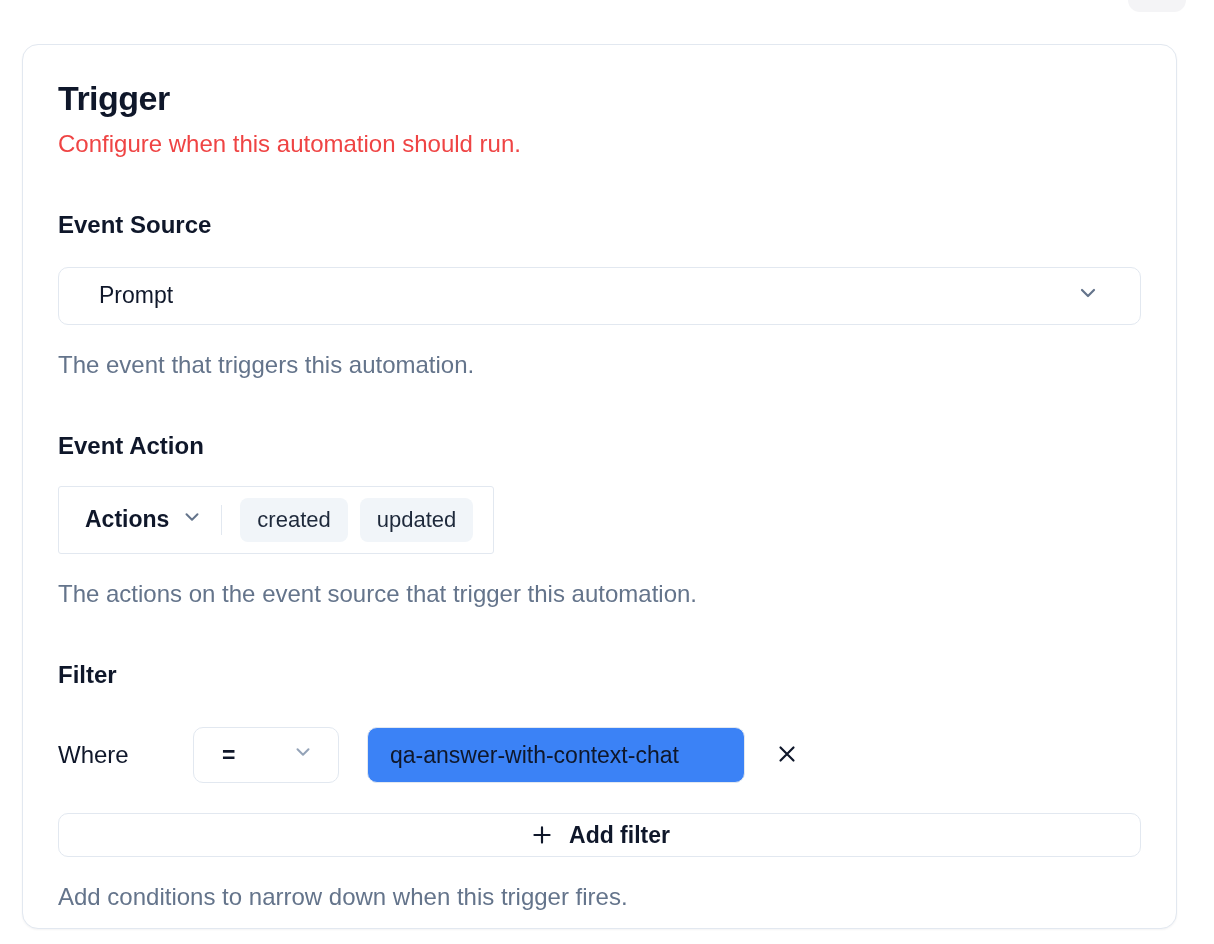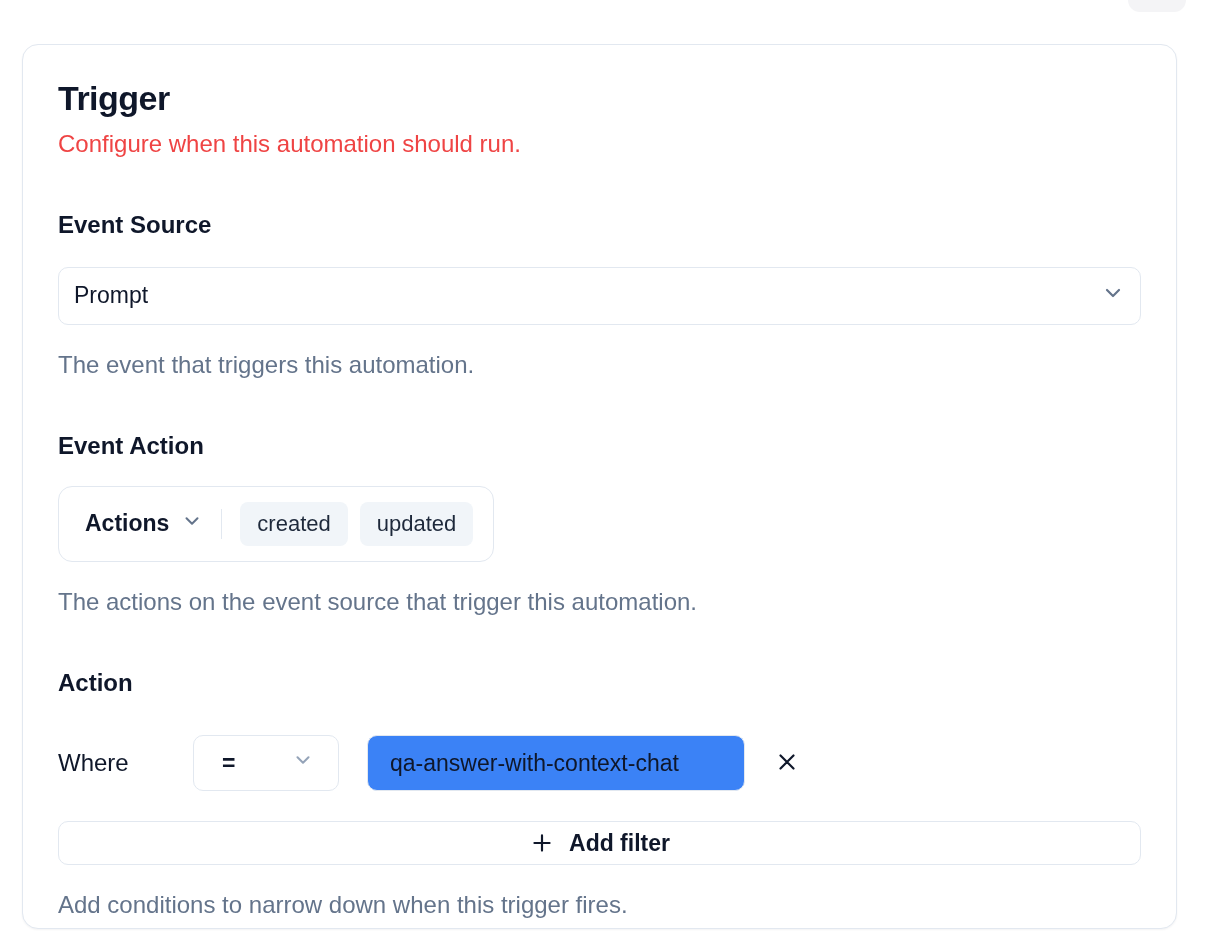--- a/index.html
+++ b/index.html
@@ -50,39 +50,39 @@
   .mt-section { margin-top: 52px; }
   .select {
     margin-top: 28px;
     height: 58px;
     border: 1px solid #e2e8f0;
     border-radius: 10px;
     background: #ffffff;
     display: flex;
     align-items: center;
     justify-content: space-between;
-    padding: 0 15px;
+    padding: 0 40px;
     font-size: 23px;
     color: #0f172a;
     cursor: pointer;
   }
   .helper {
     margin-top: 26px;
     font-size: 24px;
     color: #64748b;
     line-height: 1.2;
   }
   .chev { flex: 0 0 auto; display: block; }
   .action-box {
     margin-top: 26px;
     display: inline-flex;
     align-items: center;
-    height: 76px;
-    border: 1px solid #e2e8f0;
-    border-radius: 14px;
+    height: 68px;
+    border: 1px solid #e2e8f0;
+    border-radius: 3px;
     background: #ffffff;
     padding: 0 20px 0 6px;
   }
   .actions-dd {
     display: inline-flex;
     align-items: center;
     gap: 12px;
     border: none;
     background: transparent;
     font-family: inherit;
@@ -201,21 +201,21 @@
           </svg>
       </span>
     </button>
     <div class="vdivider"></div>
     <span class="chip">created</span>
     <span class="chip">updated</span>
   </div>
   <p class="helper">The actions on the event source that trigger this automation.</p>
 
   
-  <label class="field-label" style="margin-top: 53px;">Action</label>
+  <label class="field-label" style="margin-top: 53px;">Filter</label>
 
   <div class="filter-row">
     <span class="where-label">Where</span>
 
 
     <div class="select row-select op-select">
       <span>=</span>
       <span class="chev">
         <svg width="22" height="22" viewBox="0 0 24 24" fill="none" stroke="#94a3b8" stroke-width="2.2" stroke-linecap="round" stroke-linejoin="round">
             <path d="M6 9l6 6 6-6"></path>

